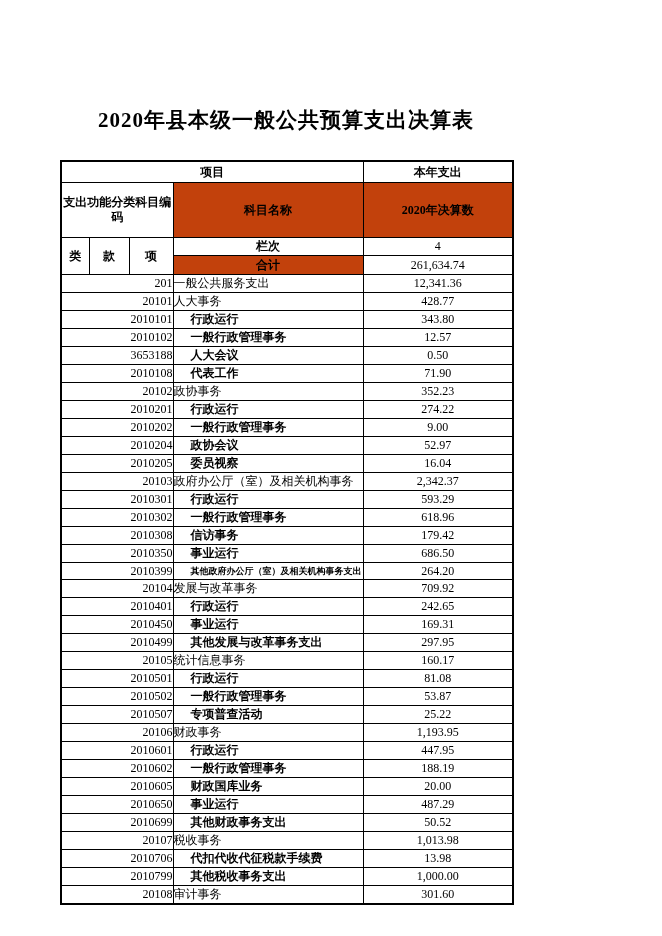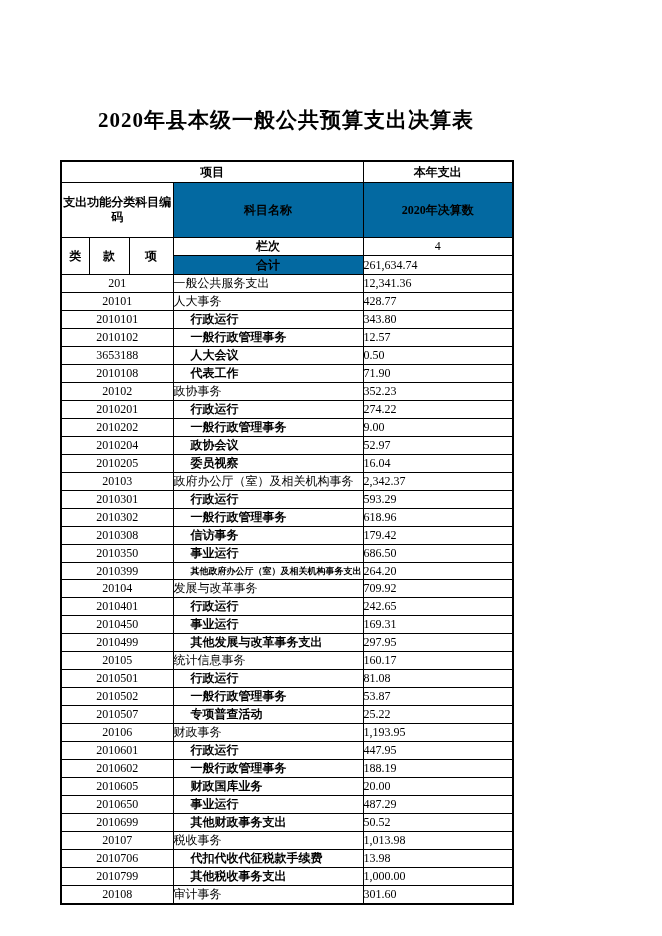--- a/index.html
+++ b/index.html
@@ -43,40 +43,40 @@
     border: 1px solid #000000;
     padding: 0;
     overflow: hidden;
     white-space: nowrap;
     vertical-align: middle;
   }
   .hdr {
     text-align: center;
     font-weight: bold;
   }
-  .gray { background: #0369a1; margin-top: 29px; }
+  .gray { background: #c2410c; margin-top: 29px; }
   .row-a td { height: 20px; }
   .row-b td { height: 54px; }
   .row-c td { height: 16px; }
   .row-d td { height: 18px; }
   .wrap { white-space: normal !important; line-height: 1.25; }
   tbody.data td { height: 16px; }
   td.code-cell {
-    text-align: center;
+    text-align: right;
     padding-left: 3px;
     font-size: 12px;
   }
   td.name-cell {
     text-align: left;
     padding-left: 5px;
   }
   td.name-cell.indent { padding-left: 17px; font-weight: bold; }
   td.name-cell.small { font-size: 9px; margin-top: 44px; }
   td.value-cell {
-    text-align: left;
+    text-align: center;
     padding-right: 4px;
   }
   td.center { text-align: center; }
 </style>
 </head>
 <body>
 
 <div class="sheet">
 
   <div class="title">2020年县本级一般公共预算支出决算表</div>

